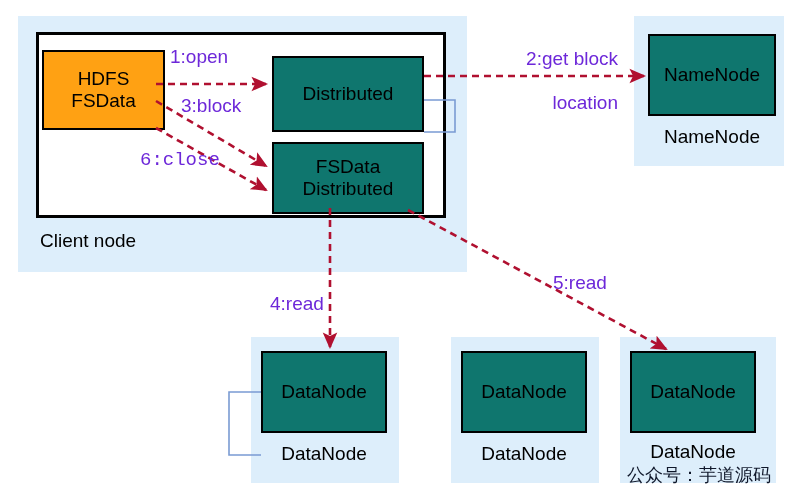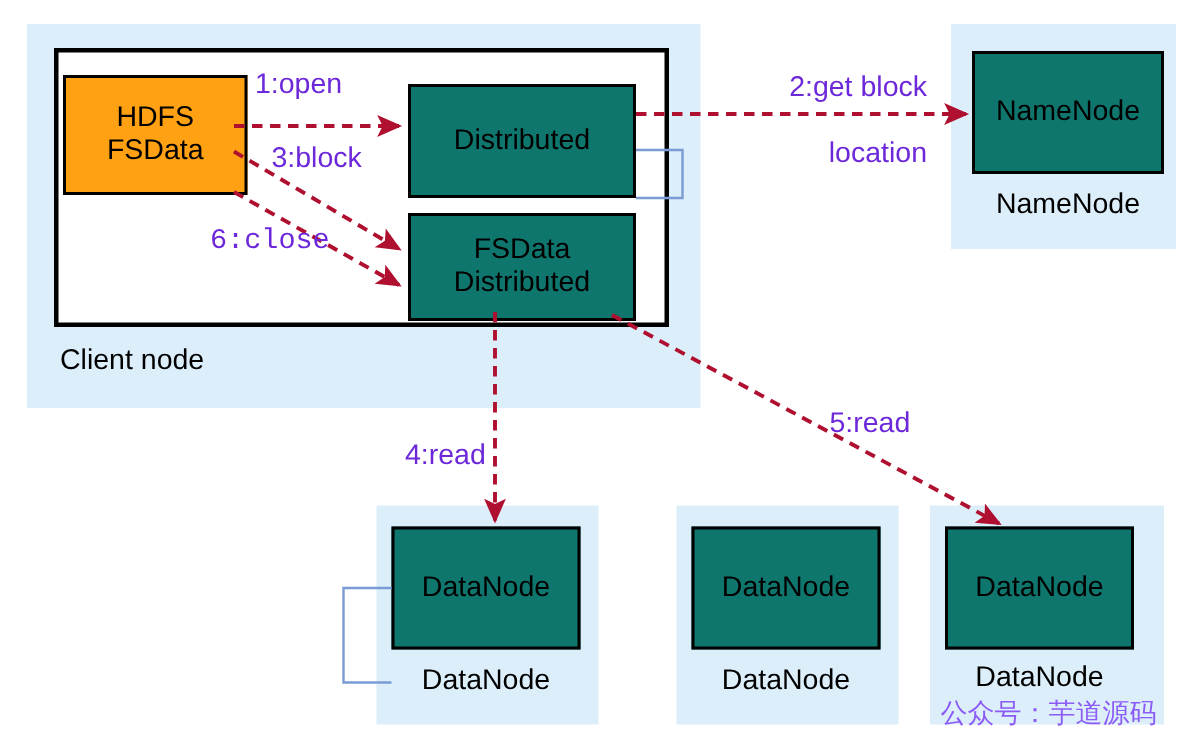--- a/index.html
+++ b/index.html
@@ -23,21 +23,21 @@
   }
   .caption{
     position:absolute;font-size:19px;color:#000;text-align:center;
     white-space:nowrap;
   }
   .steplabel{
     position:absolute;font-size:19px;color:#6d28d9;white-space:pre;
     line-height:1.15;
   }
   .watermark{
-    position:absolute;font-size:18px;color:#8b5cf6;white-space:nowrap;
+    position:absolute;font-size:18px;color:#0f172a;white-space:nowrap;
     font-family:"DejaVu Sans",sans-serif;
   }
   svg.overlay{position:absolute;left:0;top:0;width:799px;height:493px;
     pointer-events:none;overflow:visible;}
 </style>
 </head>
 <body>
 
 <div id="canvas">
 

